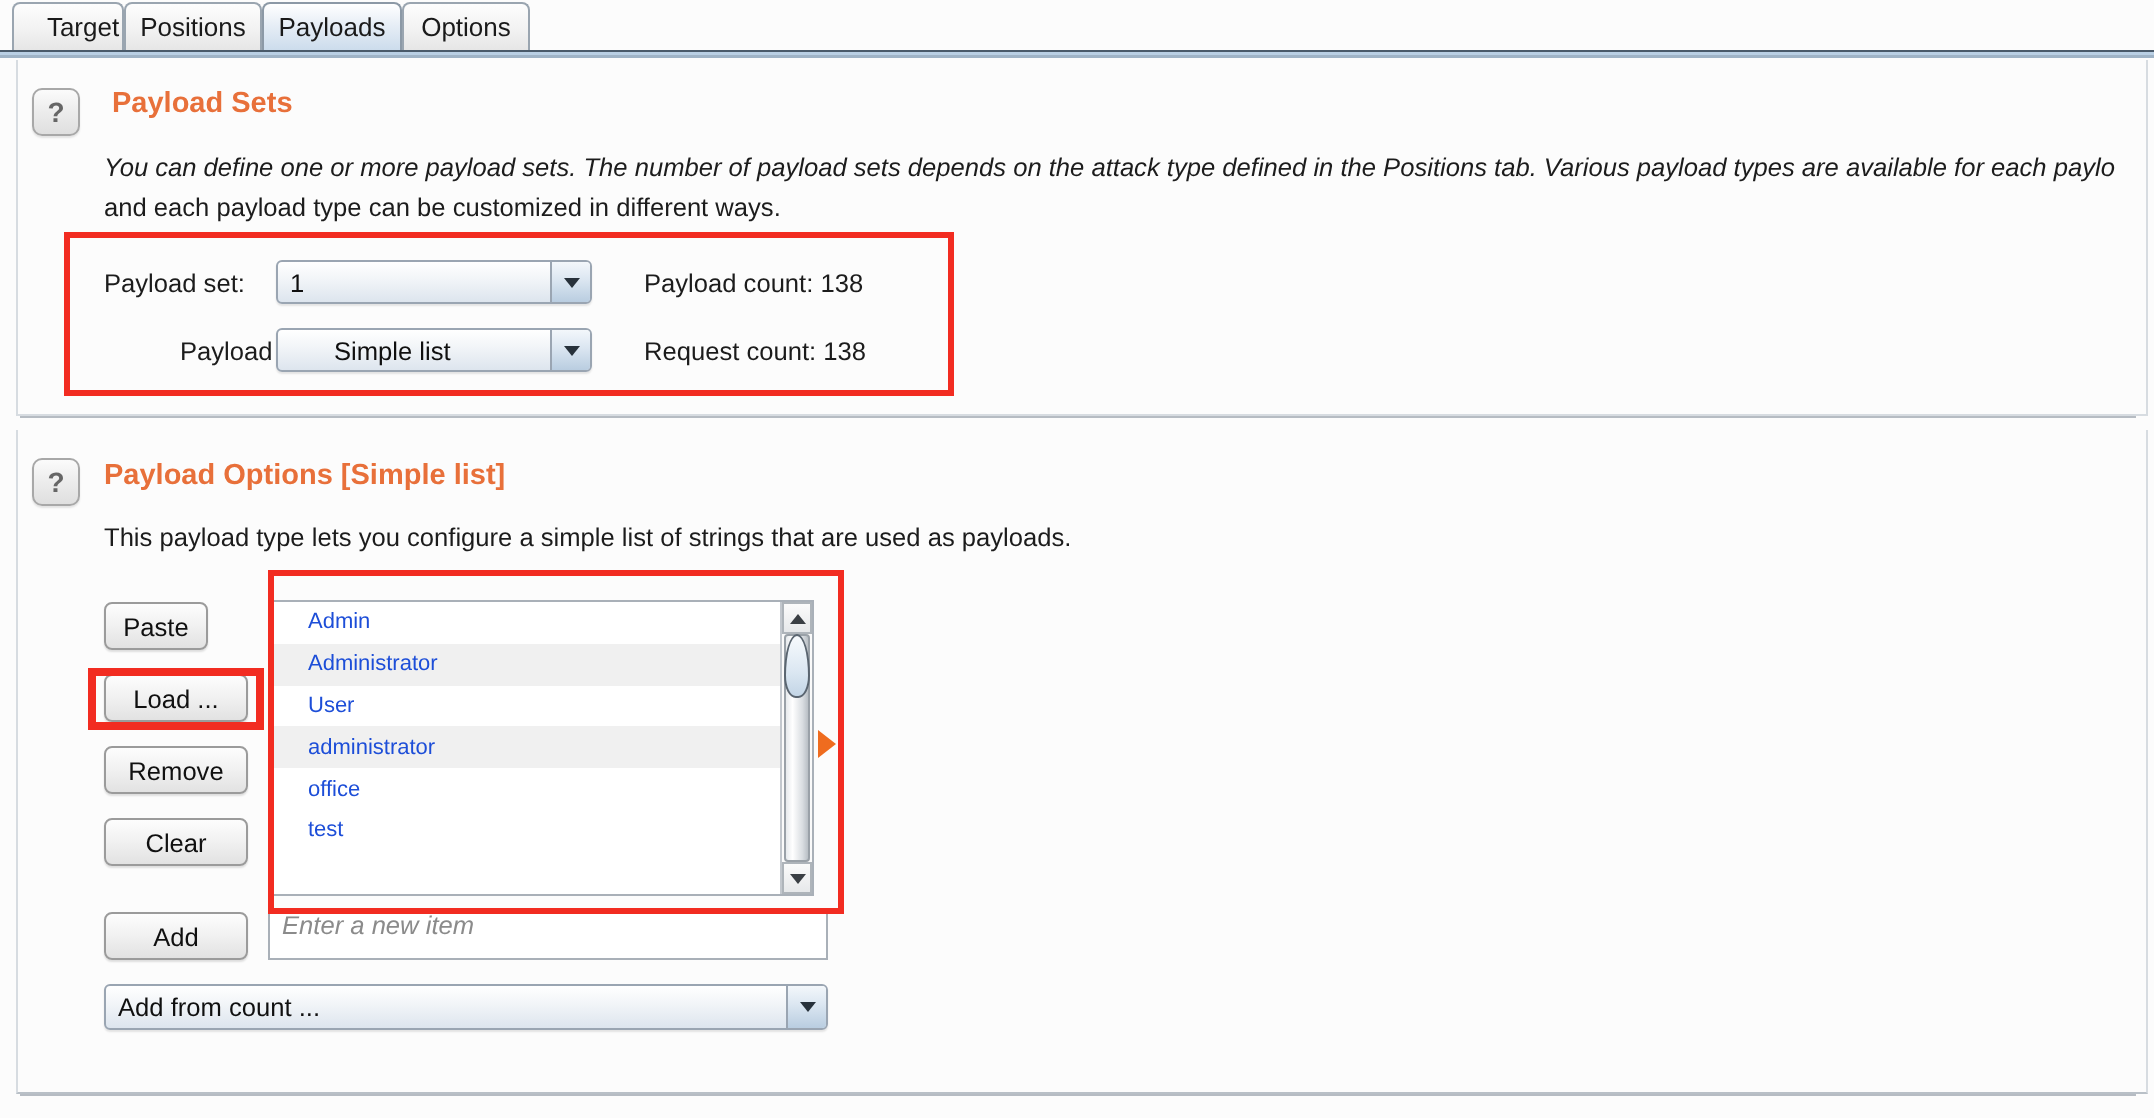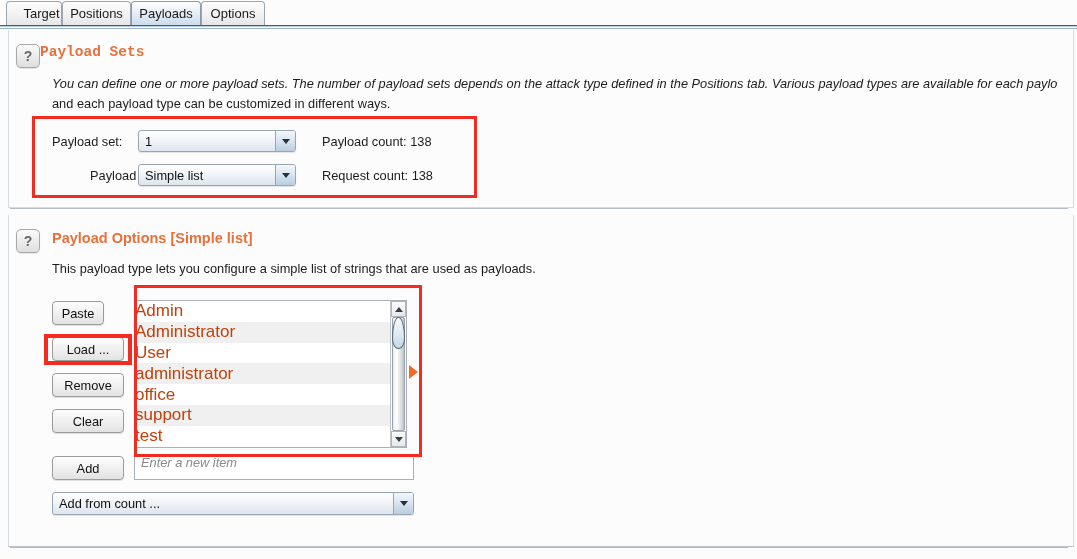--- a/index.html
+++ b/index.html
@@ -177,23 +177,23 @@
     display: flex;
   }
   .list-items {
     flex: 1;
     display: flex;
     flex-direction: column;
   }
   .list-row {
     height: 20.8px;
     display: flex; align-items: center;
-    padding-left: 0;
-    font-size: 17px;
-    color: #c2410c;
+    padding-left: 19px;
+    font-size: 11px;
+    color: #1d4ed8;
     white-space: nowrap;
     cursor: pointer;
   }
   .list-row.odd { background: #ffffff; }
   .list-row.even { background: #f0f0f0; }
 
   
   .vscroll {
     width: 16px;
     border-left: 1px solid #c2c7cd;
@@ -280,36 +280,36 @@
     <div class="tab" id="tab-3" style="left:201px; width:64px;">
       <span>Options</span>
     </div>
   </div>
   <div class="tab-underline"></div>
 
   <div class="panel" id="panel-top"></div>
 
   <div class="help-icon" style="left:16px; top:44px;">?</div>
 
-  <div class="section-title" style="left:40px; top:44px;font-family:Liberation Mono, monospace;">Payload Sets</div>
+  <div class="section-title" style="left:56px; top:44px;">Payload Sets</div>
 
   <div class="body-text" style="left:52px; top:74px;font-style:italic;">You can define one or more payload sets. The number of payload sets depends on the attack type defined in the Positions tab. Various payload types are available for each paylo</div>
   <div class="body-text" style="left:52px; top:94px;">and each payload type can be customized in different ways.</div>
 
   <div class="field-label" style="left:52px; top:134px;">Payload set:</div>
   <div class="combo" style="left:138px; top:130px; width:158px;">
     <div class="combo-value">1</div>
     <div class="combo-arrow">
         <i></i>
       </div>
   </div>
   <div class="count-label" style="left:322px; top:134px;">Payload count:  138</div>
 
   <div class="field-label" style="left:52px; top:168px;margin-left:38px;">Payload type:</div>
-  <div class="combo" style="left:138px; top:164px; width:158px;">
+  <div class="combo" style="left:138px; top:164px; width:158px;padding-left:22px;">
     <div class="combo-value">Simple list</div>
     <div class="combo-arrow">
         <i></i>
       </div>
   </div>
   <div class="count-label" style="left:322px; top:168px;">Request count:  138</div>
 
   <div class="annot" style="left:32px; top:116px; width:445px; height:82px;"></div>
 
   <div class="divider"></div>
@@ -335,21 +335,20 @@
     <span>Clear</span>
   </div>
 
   <div class="listbox" style="left:134px; top:300px; width:273px; height:148px;">
     <div class="list-items">
       <div class="list-row odd">Admin</div>
       <div class="list-row even">Administrator</div>
       <div class="list-row odd">User</div>
       <div class="list-row even">administrator</div>
       <div class="list-row odd">office</div>
-      <div class="list-row even">support</div>
       <div class="list-row odd">test</div>
     </div>
     <div class="vscroll">
       <div class="sb-arrow sb-up">
           <i></i>
         </div>
       <div class="sb-track">
         <div class="sb-thumb"></div>
       </div>
       <div class="sb-arrow sb-down">

